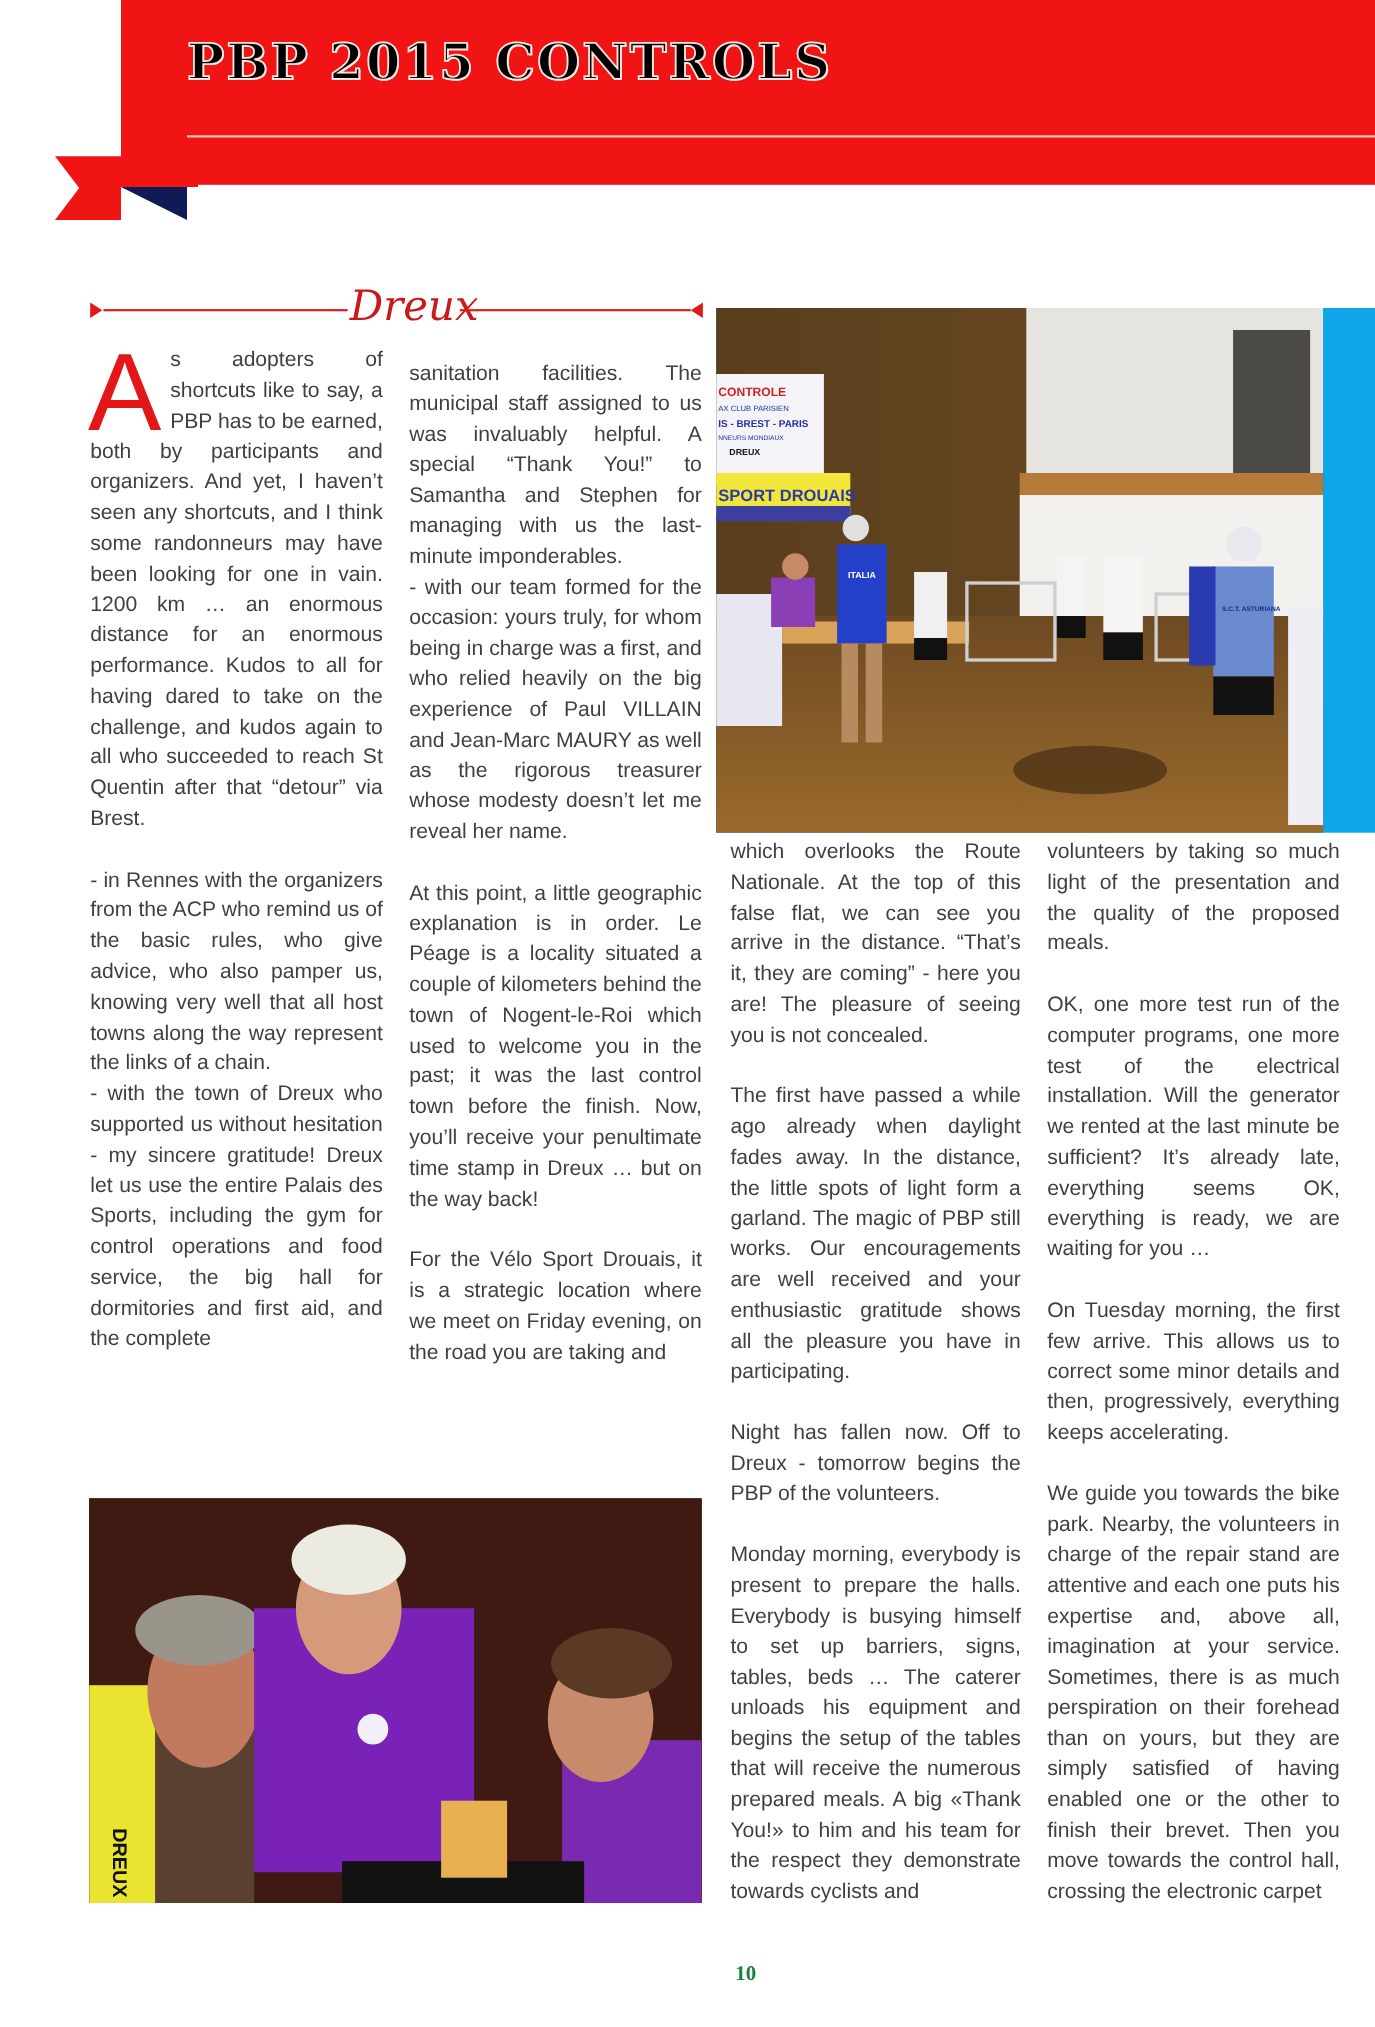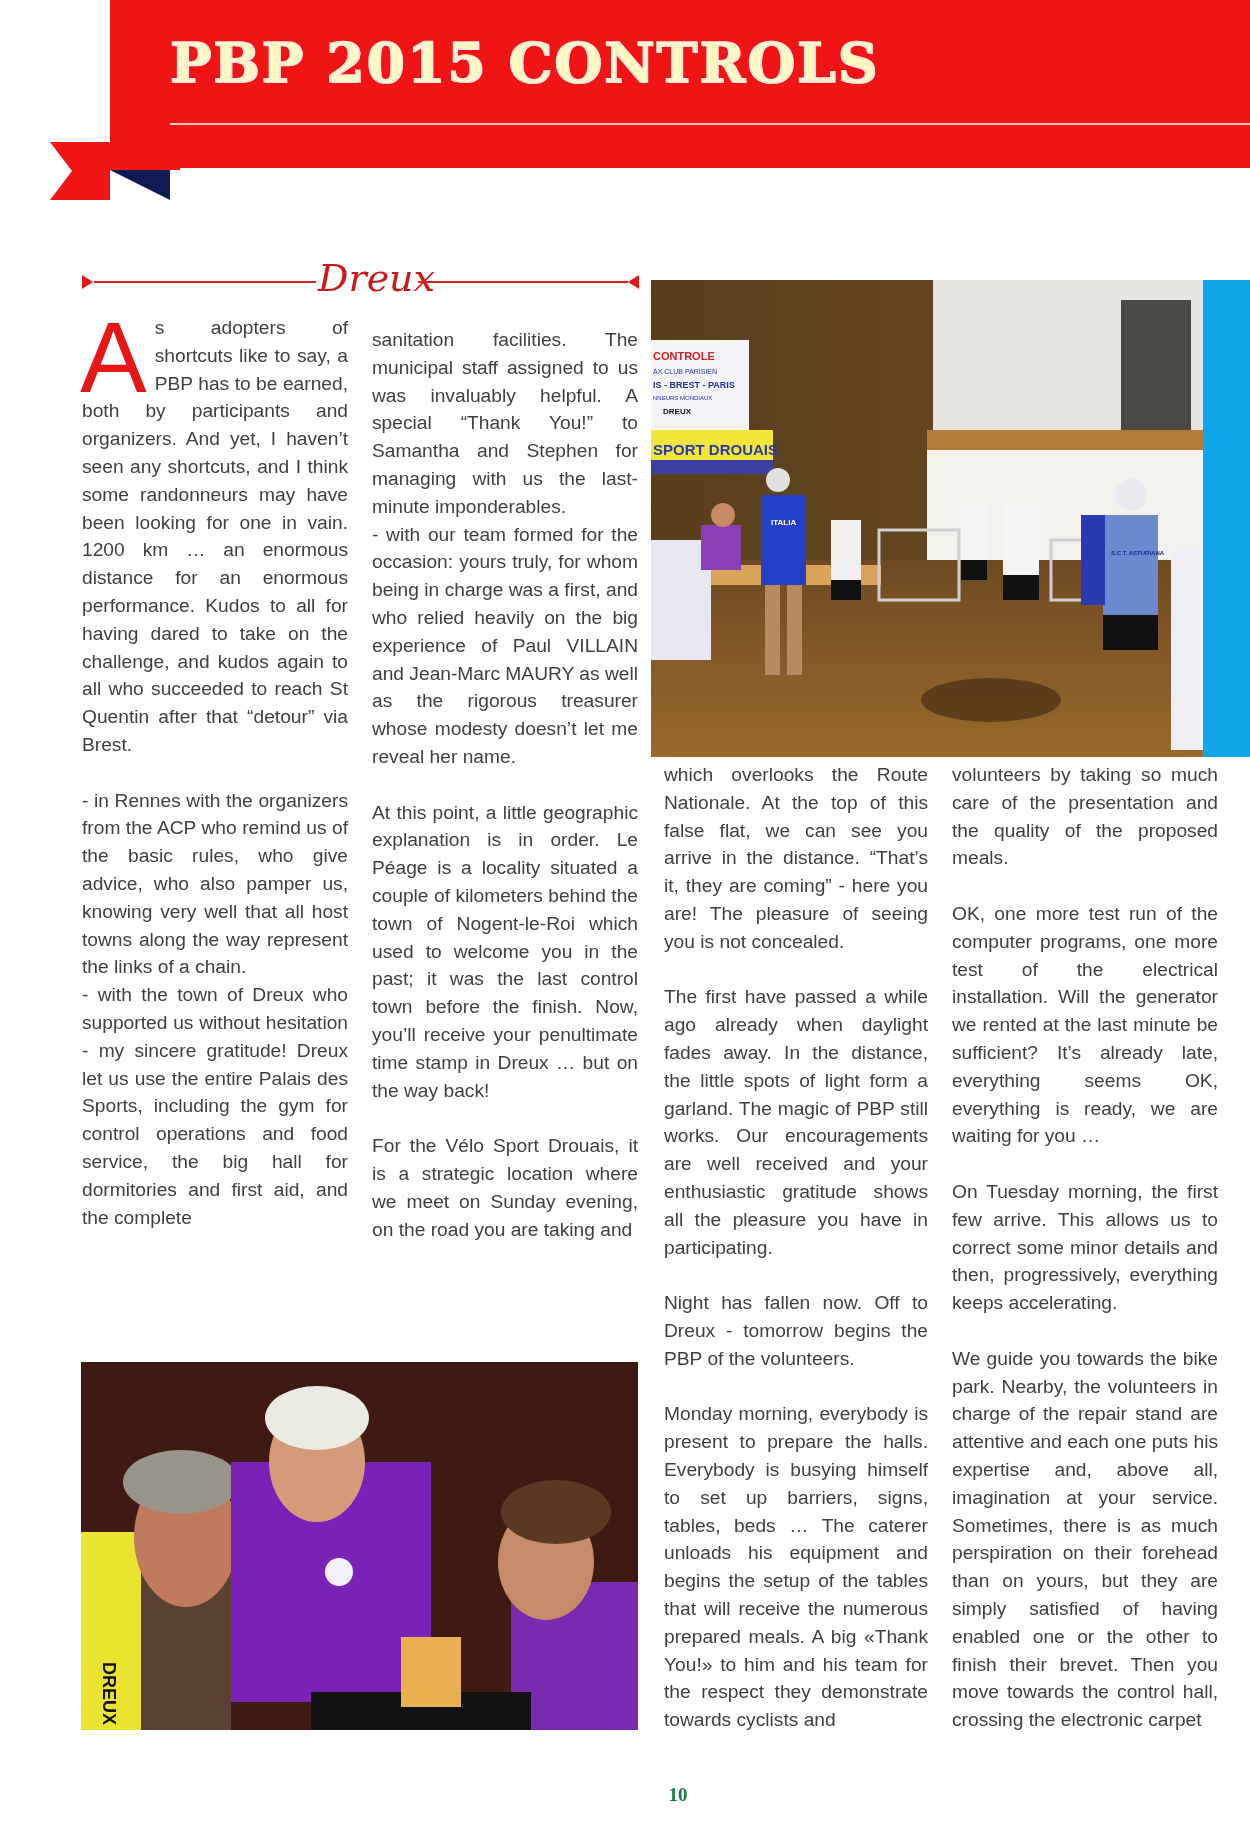--- a/index.html
+++ b/index.html
@@ -9,22 +9,22 @@
     font-family: "Liberation Sans", "DejaVu Sans", sans-serif;
     color: #3a3a3a;
   }
   .banner {
     position: absolute; left: 110px; top: 0; width: 1140px; height: 168px;
     background: #f01414;
   }
   .banner-title {
     position: absolute; left: 60px; top: 30px;
     font-family: "DejaVu Serif", "Liberation Serif", serif;
-    font-weight: bold; font-size: 55px; letter-spacing: 2px;
-    color: #fef9c3;
+    font-weight: bold; font-size: 45px; letter-spacing: 2px;
+    color: #000000;
     -webkit-text-stroke: 1.6px #f7e7e0;
     text-shadow: 1px 1px 0 #f7e7e0;
   }
   .banner-rule {
     position: absolute; left: 60px; top: 123px; width: 1080px; height: 2px;
     background: #f5c8b8;
   }
   .ribbon-tail { position: absolute; left: 50px; top: 140px; width: 130px; height: 60px; }
 
   .section-header {
@@ -96,21 +96,21 @@
 <div class="col" style="left:82px; top:314px; width:266px;">
   <p><span class="dropcap">A</span><span>s adopters of shortcuts like to say, a PBP has to be earned, both by participants and organizers. And yet, I haven’t seen any shortcuts, and I think some randonneurs may have been looking for one in vain. 1200 km … an enormous distance for an enormous performance. Kudos to all for having dared to take on the challenge, and kudos again to all who succeeded to reach St Quentin after that “detour” via Brest.</span></p>
   <p class="nogap">- in Rennes with the organizers from the ACP who remind us of the basic rules, who give advice, who also pamper us, knowing very well that all host towns along the way represent the links of a chain.</p>
   <p class="nogap">- with the town of Dreux who supported us without hesitation - my sincere gratitude! Dreux let us use the entire Palais des Sports, including the gym for control operations and food service, the big hall for dormitories and first aid, and the complete</p>
 </div>
 
 <div class="col" style="left:372px; top:314px; width:266px;margin-top:12px;">
   <p class="nogap">sanitation facilities. The municipal staff assigned to us was invaluably helpful. A special “Thank You!” to Samantha and Stephen for managing with us the last-minute imponderables.</p>
   <p>- with our team formed for the occasion: yours truly, for whom being in charge was a first, and who relied heavily on the big experience of Paul VILLAIN and Jean-Marc MAURY as well as the rigorous treasurer whose modesty doesn’t let me reveal her name.</p>
   <p>At this point, a little geographic explanation is in order. Le Péage is a locality situated a couple of kilometers behind the town of Nogent-le-Roi which used to welcome you in the past; it was the last control town before the finish. Now, you’ll receive your penultimate time stamp in Dreux … but on the way back!</p>
-  <p class="nogap">For the Vélo Sport Drouais, it is a strategic location where we meet on Sunday evening, on the road you are taking and</p>
+  <p class="nogap">For the Vélo Sport Drouais, it is a strategic location where we meet on Friday evening, on the road you are taking and</p>
 </div>
 
 <div class="photo photo-hall">
   <svg width="552" height="477" viewBox="0 0 552 477">
     <defs>
       <linearGradient id="floorG" x1="0" y1="0" x2="0" y2="1">
         <stop offset="0" stop-color="#6e4a22"></stop>
         <stop offset="1" stop-color="#9a6a2c"></stop>
       </linearGradient>
       <linearGradient id="wallG" x1="0" y1="0" x2="1" y2="0">
@@ -164,21 +164,21 @@
 </div>
 
 <div class="col" style="left:664px; top:761px; width:264px;">
   <p>which overlooks the Route Nationale. At the top of this false flat, we can see you arrive in the distance. “That’s it, they are coming” - here you are! The pleasure of seeing you is not concealed.</p>
   <p>The first have passed a while ago already when daylight fades away. In the distance, the little spots of light form a garland. The magic of PBP still works. Our encouragements are well received and your enthusiastic gratitude shows all the pleasure you have in participating.</p>
   <p>Night has fallen now. Off to Dreux - tomorrow begins the PBP of the volunteers.</p>
   <p class="nogap">Monday morning, everybody is present to prepare the halls. Everybody is busying himself to set up barriers, signs, tables, beds … The caterer unloads his equipment and begins the setup of the tables that will receive the numerous prepared meals. A big «Thank You!» to him and his team for the respect they demonstrate towards cyclists and</p>
 </div>
 
 <div class="col" style="left:952px; top:761px; width:266px;">
-  <p>volunteers by taking so much care of the presentation and the quality of the proposed meals.</p>
+  <p>volunteers by taking so much light of the presentation and the quality of the proposed meals.</p>
   <p>OK, one more test run of the computer programs, one more test of the electrical installation. Will the generator we rented at the last minute be sufficient? It’s already late, everything seems OK, everything is ready, we are waiting for you …</p>
   <p>On Tuesday morning, the first few arrive. This allows us to correct some minor details and then, progressively, everything keeps accelerating.</p>
   <p class="nogap">We guide you towards the bike park. Nearby, the volunteers in charge of the repair stand are attentive and each one puts his expertise and, above all, imagination at your service. Sometimes, there is as much perspiration on their forehead than on yours, but they are simply satisfied of having enabled one or the other to finish their brevet. Then you move towards the control hall, crossing the electronic carpet</p>
 </div>
 
 <div class="photo photo-team">
   <svg width="557" height="368" viewBox="0 0 557 368">
     <rect x="0" y="0" width="557" height="368" fill="#3e1a12"></rect>
 
     <rect x="0" y="170" width="70" height="198" fill="#e8e430"></rect>

